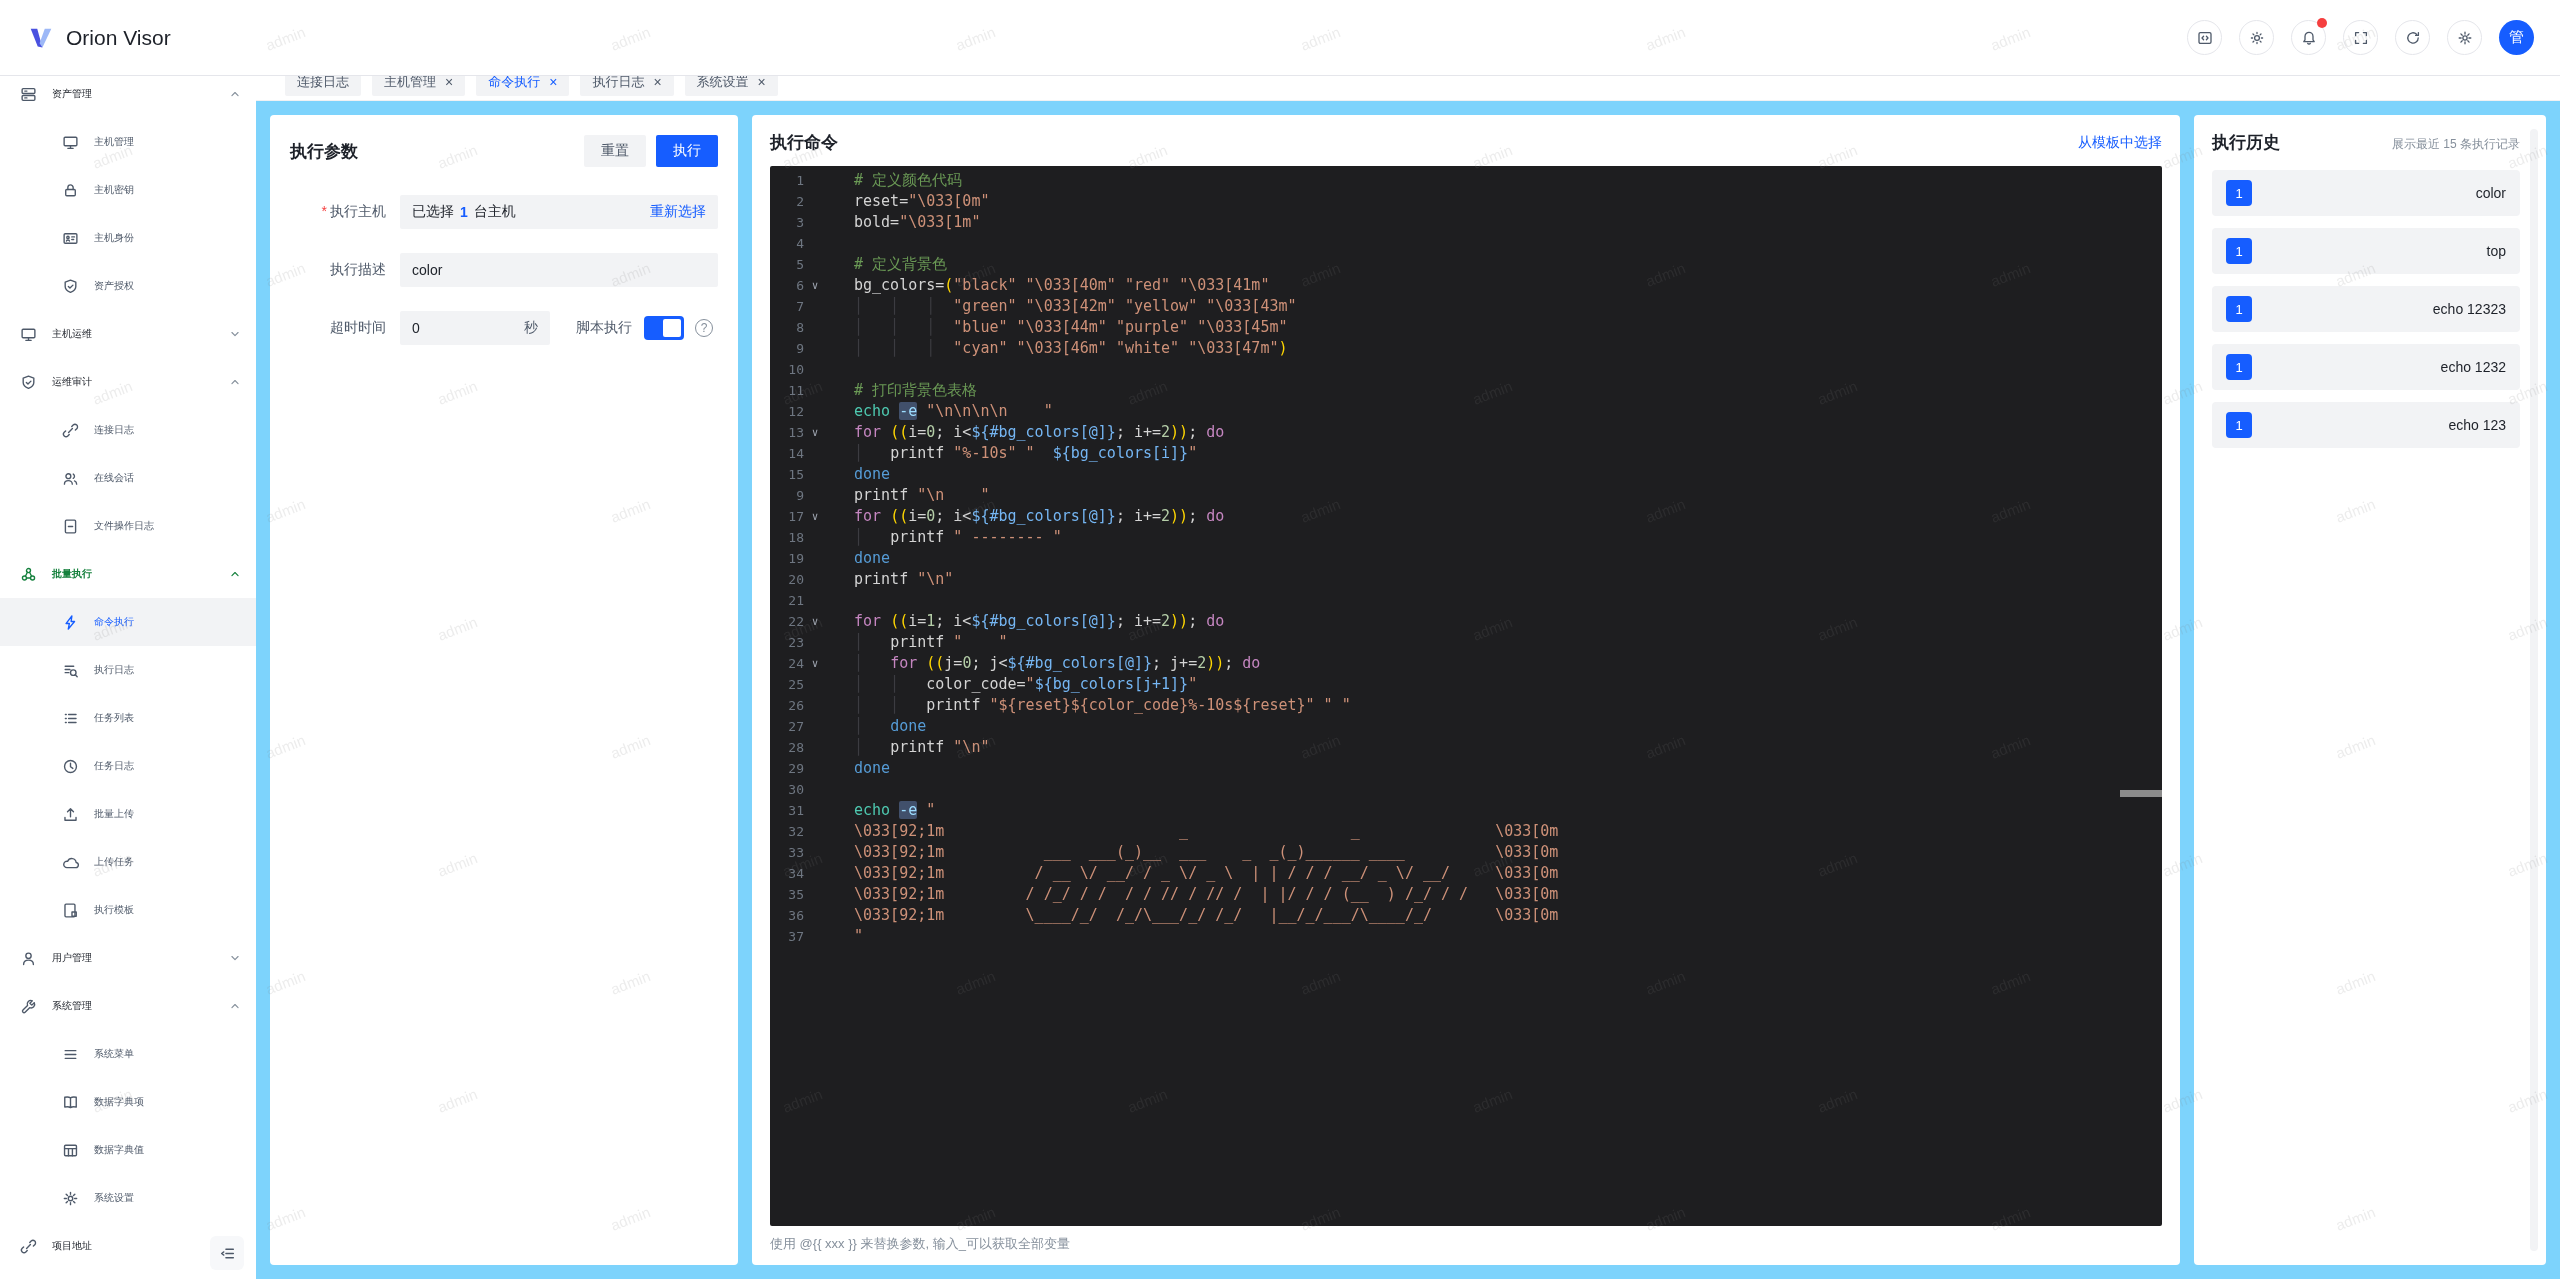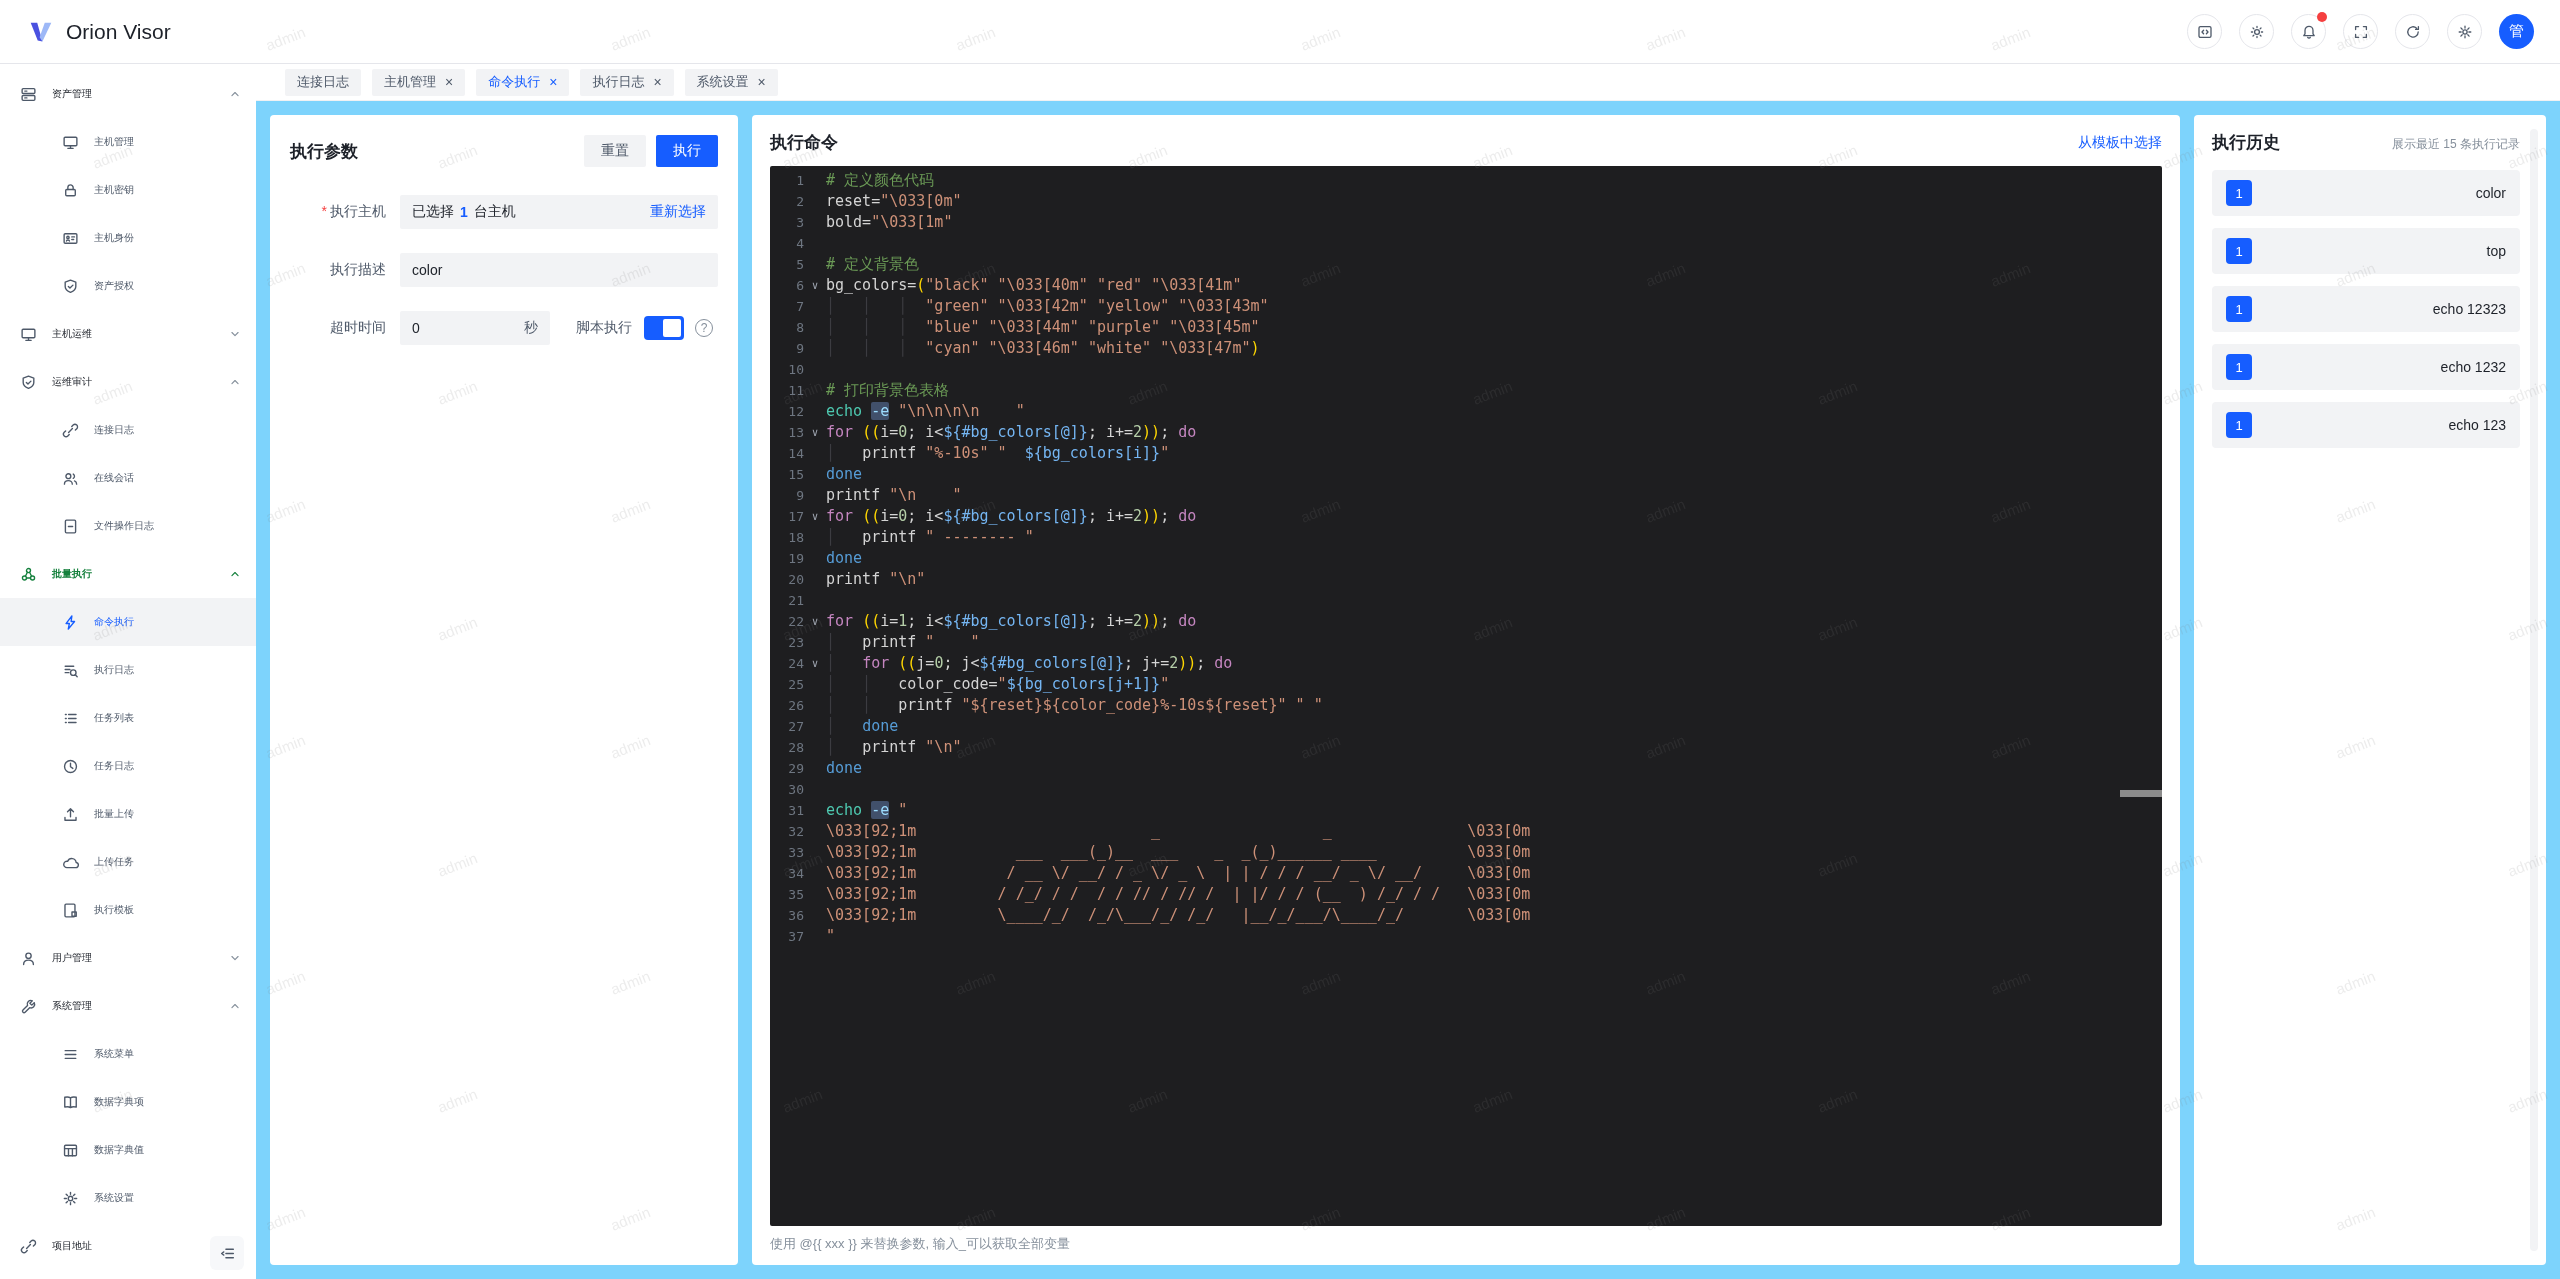--- a/index.html
+++ b/index.html
@@ -1,20 +1,20 @@
 <!DOCTYPE html>
 <html><head>
 <meta charset="utf-8">
 <style>
   * { margin:0; padding:0; box-sizing:border-box; }
   html,body { width:2560px; height:1279px; overflow:hidden; background:#f2f3f5;
     font-family:"Liberation Sans","DejaVu Sans",sans-serif; color:#1d2129; }
 
   
-  .header { position:fixed; top:0; left:0; right:0; height:64px; background:#fff;
+  .header { position:fixed; top:0; left:0; right:0; height:76px; background:#fff;
     border-bottom:1px solid #e5e6eb; display:flex; align-items:center;
     justify-content:space-between; padding:0 26px; z-index:20; }
   .logo { display:flex; align-items:center; gap:10px; cursor:pointer; }
   .logo-title { font-size:21px; color:#1d2129; }
   .hicons { display:flex; align-items:center; gap:17px; }
   .hbtn { width:35px; height:35px; border:1px solid #e5e6eb; border-radius:50%;
     display:flex; align-items:center; justify-content:center; color:#4e5969;
     background:#fff; position:relative; cursor:pointer; }
   .bell-dot { position:absolute; top:-3px; right:-2px; width:10px; height:10px;
     border-radius:50%; background:#f53f3f; }
@@ -92,21 +92,21 @@
   
   .card.cmd { flex:1; padding:16px 18px 12px 18px; display:flex; flex-direction:column; min-width:0; }
   .cmd-head { display:flex; align-items:center; justify-content:space-between; }
   .tpl-link { color:#165dff; font-size:14px; cursor:pointer; }
   .editor { flex:1; margin-top:12px; background:#1e1e20; border-radius:2px; overflow:hidden;
     position:relative; padding-top:4px; }
   .cl { display:flex; height:21px; font-family:"DejaVu Sans Mono","Liberation Mono",monospace;
     font-size:15px; line-height:21px; white-space:pre; }
   .ln { width:34px; flex:0 0 auto; text-align:right; color:#6e7681; font-size:13px; }
   .fold { width:22px; flex:0 0 auto; text-align:center; color:#9da3ae; font-size:11px; cursor:pointer; }
-  .codetxt { white-space:pre; }
+  .codetxt { white-space:pre;margin-left:28px; }
   .t-c { color:#6a9955; } .t-s { color:#ce9178; } .t-v { color:#d4d4d4; }
   .t-n { color:#b5cea8; } .t-k { color:#c586c0; } .t-k2 { color:#569cd6; }
   .t-fn { color:#4ec9b0; }
   .t-fl { color:#9cdcfe; background:#41506b; border-radius:2px; }
   .t-vr { color:#75b6f3; } .t-p { color:#ffd702; } .t-g { color:#3c3c41; }
   .scroll-dash { position:absolute; right:0; top:624px; width:42px; height:7px; background:#8c8c8c; }
   .cmd-hint { margin-top:9px; font-size:13px; color:#86909c; }
 
   
   .card.hist { width:352px; flex:0 0 auto; padding:16px 26px 16px 18px; position:relative; }

